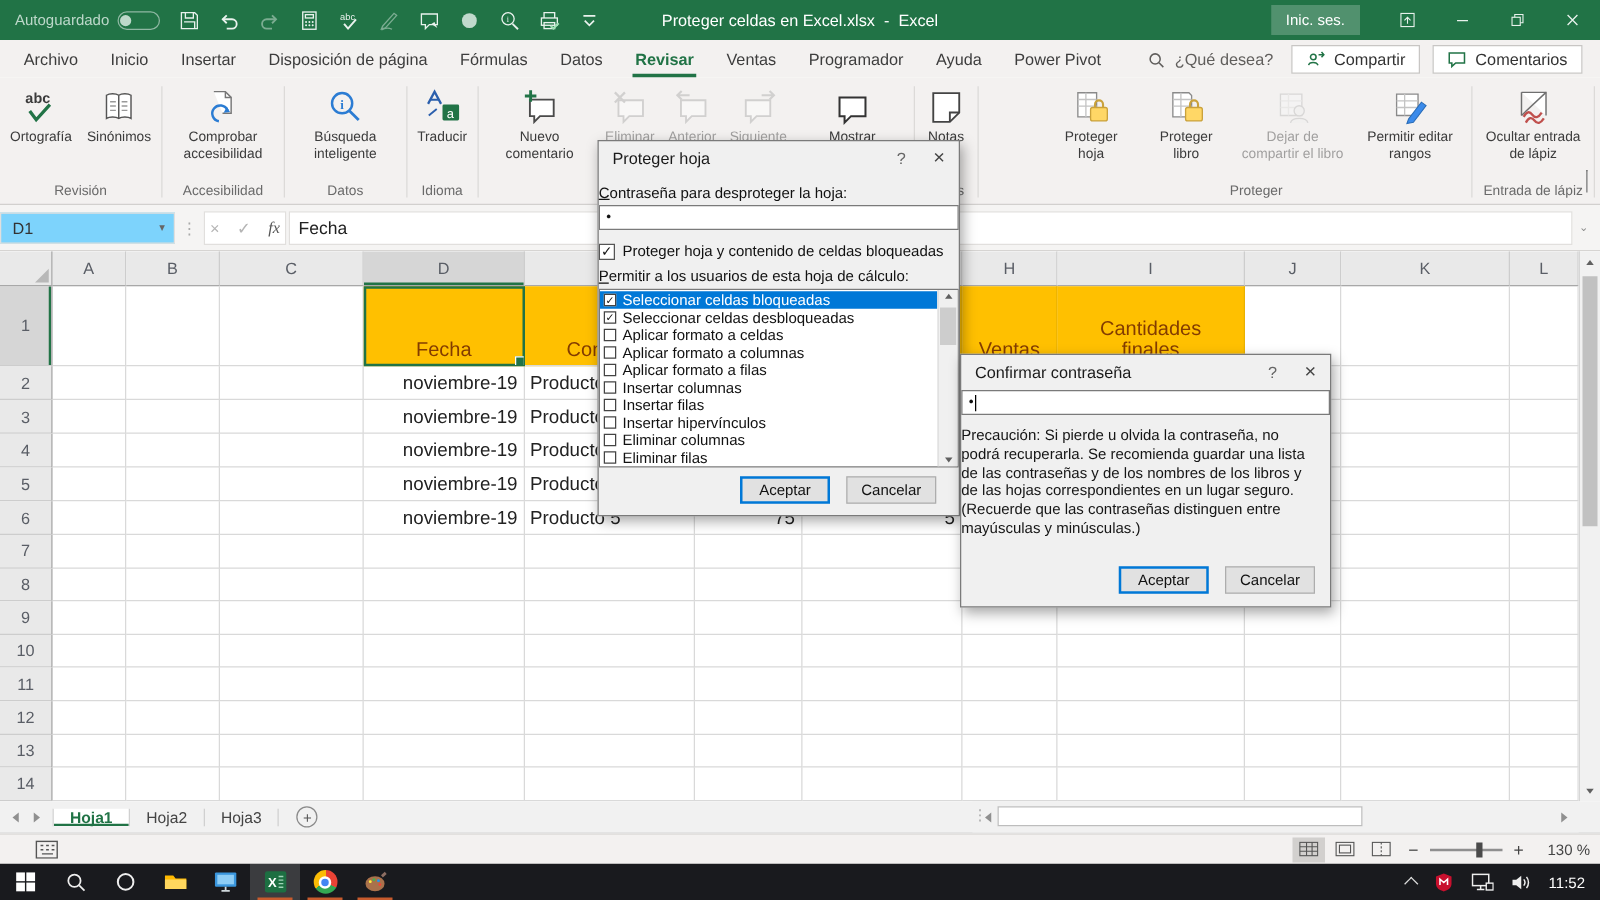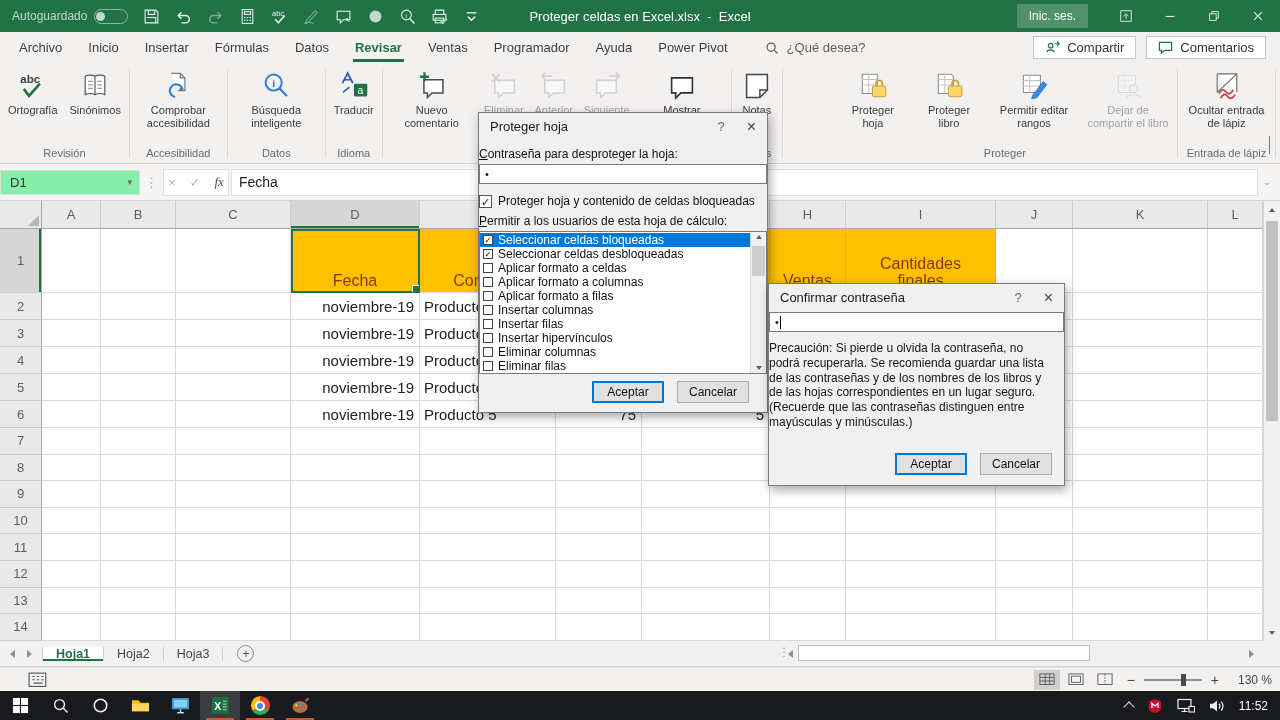--- a/index.html
+++ b/index.html
@@ -43,21 +43,21 @@
   .rbtn{display:flex;flex-direction:column;align-items:center;text-align:center;font-size:11px;line-height:13px;
         color:#3b3b3b;padding:3px 6px 0;max-width:94px;min-width:46px;box-sizing:border-box}
   .rbtn .ricon{width:30px;height:30px;margin-bottom:3px}
   .ricon svg{width:100%;height:100%}
   .rbtn.disabled{opacity:.45}
   #ribbon-collapse{position:absolute;right:10px;bottom:8px}
   .chev{width:7px;height:7px;border-left:1.6px solid #777;border-top:1.6px solid #777;transform:rotate(45deg)}
   
   #fbar{position:absolute;left:0;top:164px;width:1280px;height:37px;background:#f5f4f3;display:flex;
         align-items:center;border-bottom:1px solid #d6d4d2;box-sizing:border-box;padding-right:4px}
-  .namebox{width:140px;height:25px;background:#86efac;border:1px solid #e1dfdd;display:flex;align-items:center;
+  .namebox{width:140px;height:25px;background:#7dd3fc;border:1px solid #e1dfdd;display:flex;align-items:center;
            padding-left:9px;font-size:13px;color:#333;box-sizing:border-box}
   .nb-arr{margin-left:auto;margin-right:7px;color:#666;font-size:9px}
   .fb-dots{color:#aaa;margin:0 5px;font-size:13px}
   .fb-btns{display:flex;align-items:center;background:#fff;height:25px;padding:0 4px;gap:14px;border:1px solid #e1dfdd}
   .fb-x,.fb-ck{color:#b5b5b5;font-size:13px}
   .fb-fx{font-family:"Liberation Serif",serif;font-style:italic;font-size:13px;color:#555}
   .fb-input{flex:1;height:25px;background:#fff;border:1px solid #e1dfdd;display:flex;align-items:center;
             padding-left:7px;font-size:14px;color:#222;margin-left:2px}
   .fb-exp{width:18px;text-align:center;color:#888;font-size:9px}
   
@@ -275,20 +275,21 @@
         </span>
       </span>
   </div>
 </div>
 
 <div id="tabrow">
   <span id="ribbon-tabs" style="display:flex;align-items:flex-end">
       <div class="rtab">Archivo</div>
       <div class="rtab">Inicio</div>
       <div class="rtab">Insertar</div>
+      <div class="rtab">Disposición de página</div>
       <div class="rtab">Fórmulas</div>
       <div class="rtab">Datos</div>
       <div class="rtab active">Revisar</div>
       <div class="rtab">Ventas</div>
       <div class="rtab">Programador</div>
       <div class="rtab">Ayuda</div>
       <div class="rtab">Power Pivot</div>
     </span>
   <span class="tr-search">
     <svg viewBox="0 0 16 16">
@@ -474,40 +475,40 @@
           <span class="ricon">
             <svg viewBox="0 0 28 26">
               <path d="M4 2h12l2 2v16H4z" fill="#fff" stroke="#8a8a8a"></path>
               <path d="M4 7h14M4 12h14M10 2v18" stroke="#c4c4c4"></path>
               <rect x="13.5" y="13" width="12.5" height="10" rx="1.5" fill="#ffd766" stroke="#caa23c"></rect>
               <path d="M16.8 13v-2.3a3 3 0 0 1 6 0V13" fill="none" stroke="#caa23c" stroke-width="1.6"></path>
             </svg>
           </span>
           <span class="rlabel">Proteger libro</span>
         </div>
-        <div class="rbtn">
-          <span class="ricon">
-            <svg viewBox="0 0 28 26">
-              <path d="M4 3h16v16H4z" fill="#fff" stroke="#8a8a8a"></path>
-              <path d="M4 8h16M4 13h16M10 3v16" stroke="#c4c4c4"></path>
-              <path d="M13 21.5l9.5-12.5 3.5 2.6-9.5 12.4-4.8 1z" fill="#3b8beb" stroke="#2a6db8" stroke-width=".8"></path>
-            </svg>
-          </span>
-          <span class="rlabel">Permitir editar rangos</span>
-        </div>
         <div class="rbtn disabled">
           <span class="ricon">
             <svg viewBox="0 0 28 26">
               <path d="M5 3h16v16H5z" fill="#f7f7f7" stroke="#b8b8b8"></path>
               <path d="M5 8h16M5 13h16M11 3v16" stroke="#dedede"></path>
               <circle cx="19" cy="15.5" r="3.8" fill="#efefef" stroke="#b8b8b8"></circle>
               <path d="M12.5 24.5c1-4.5 12-4.5 13 0" fill="#efefef" stroke="#b8b8b8"></path>
             </svg>
           </span>
           <span class="rlabel">Dejar de compartir el libro</span>
+        </div>
+        <div class="rbtn">
+          <span class="ricon">
+            <svg viewBox="0 0 28 26">
+              <path d="M4 3h16v16H4z" fill="#fff" stroke="#8a8a8a"></path>
+              <path d="M4 8h16M4 13h16M10 3v16" stroke="#c4c4c4"></path>
+              <path d="M13 21.5l9.5-12.5 3.5 2.6-9.5 12.4-4.8 1z" fill="#3b8beb" stroke="#2a6db8" stroke-width=".8"></path>
+            </svg>
+          </span>
+          <span class="rlabel">Permitir editar rangos</span>
         </div>
       </div>
       <div class="rglabel">Proteger</div>
     </div>
     <div class="rsep"></div>
     <div class="rgroup g-entrada-de-lapiz">
       <div class="rbtns">
         <div class="rbtn">
           <span class="ricon">
             <svg viewBox="0 0 26 26">

